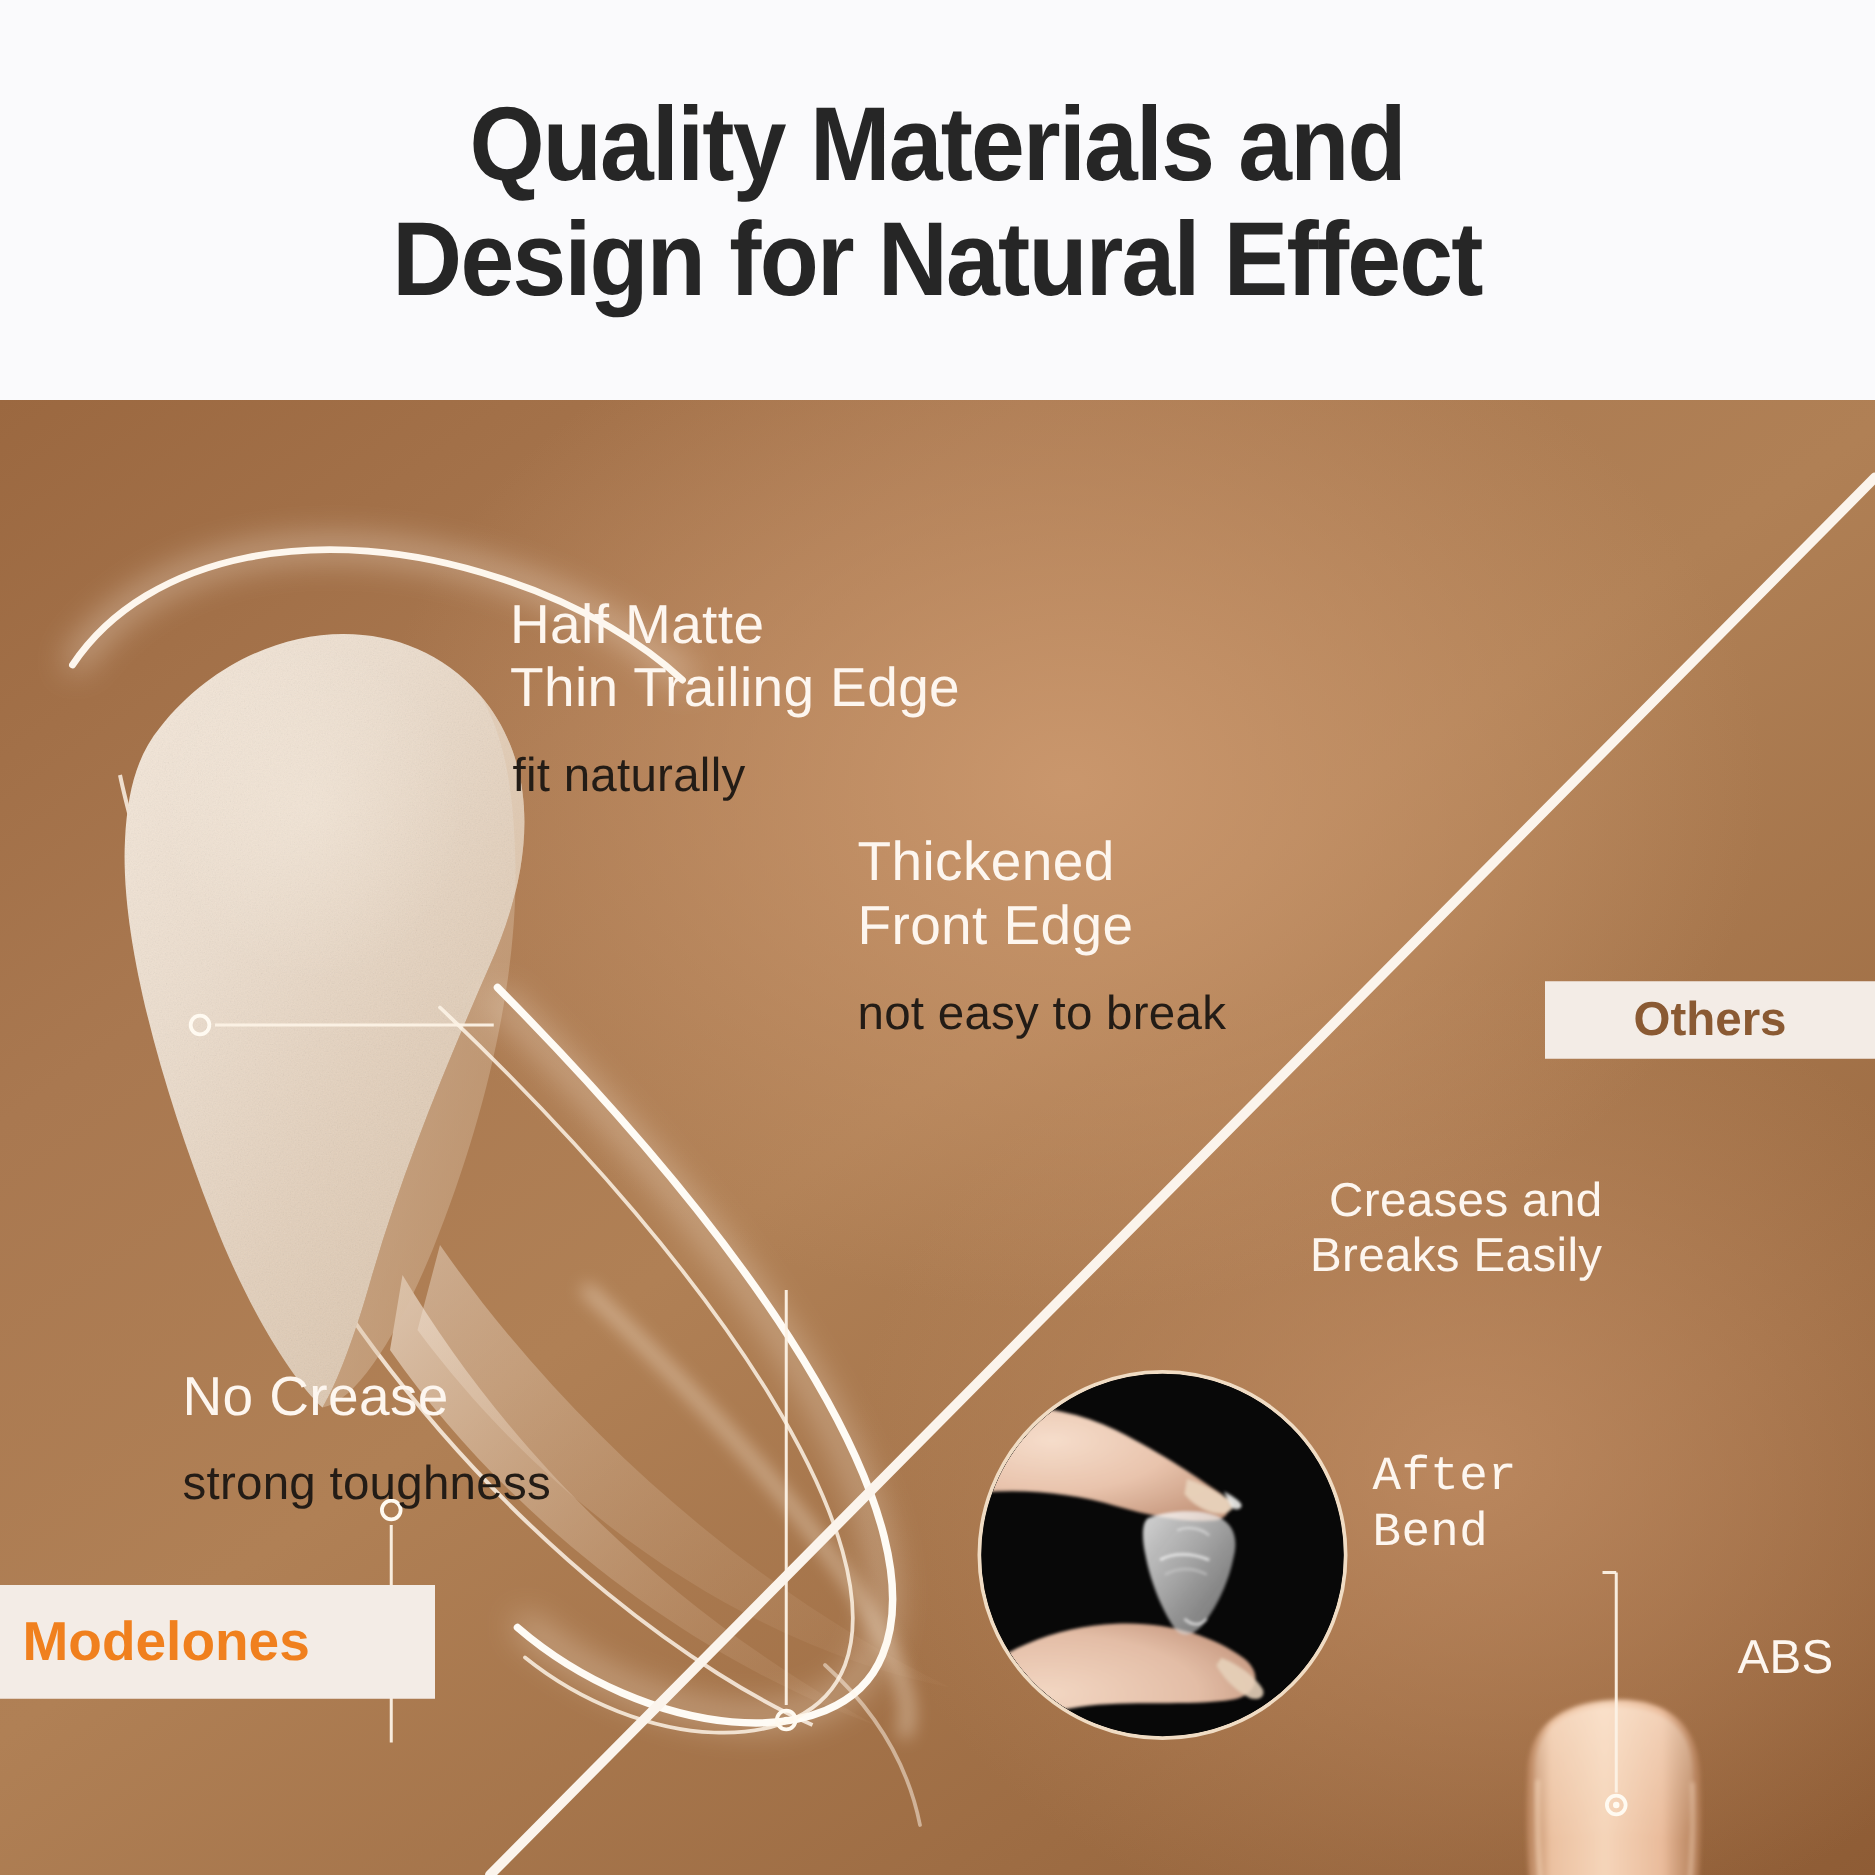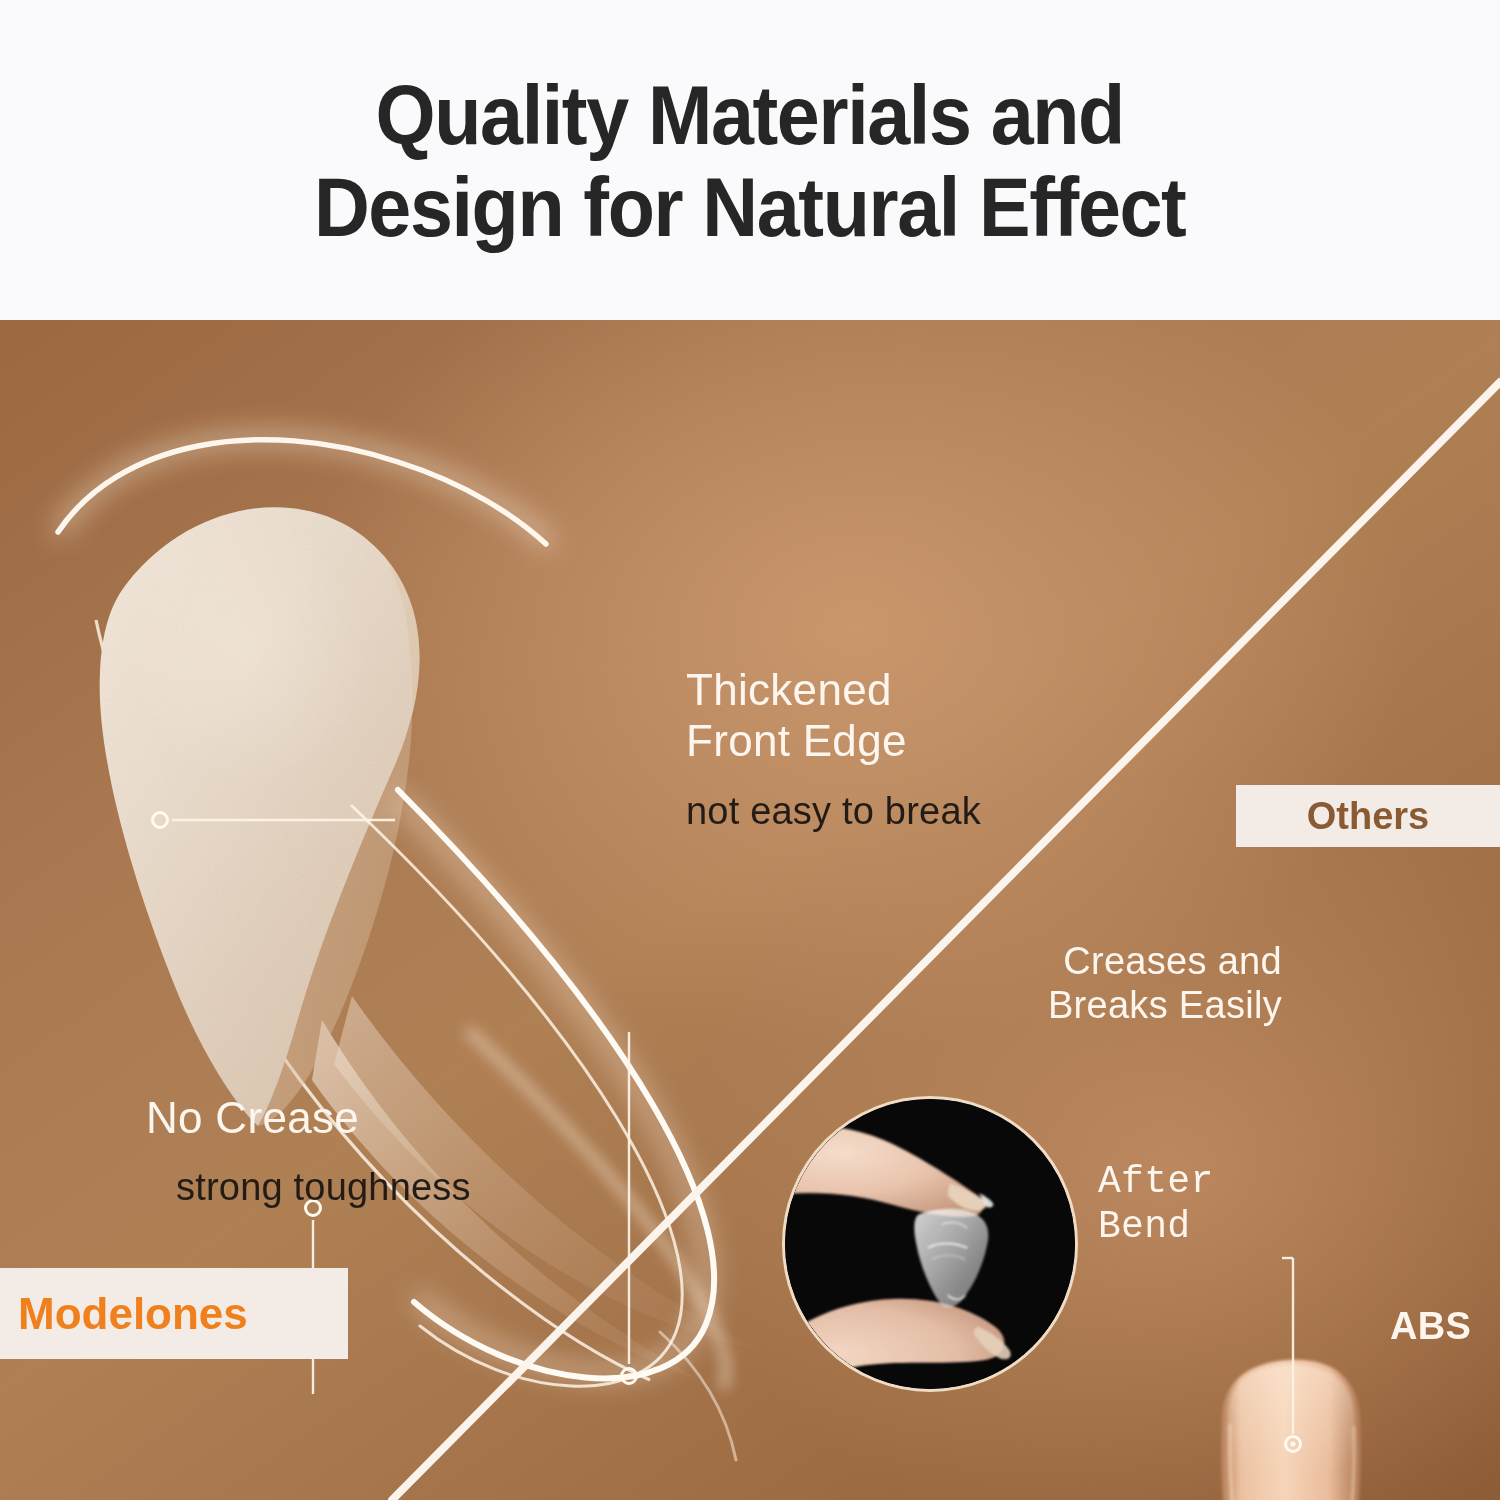--- a/index.html
+++ b/index.html
@@ -78,21 +78,20 @@
     font-weight:300;
     letter-spacing:0.3px;
     white-space:pre-line;
   }
   .c-sub {
     color:#231c16;
     font-size:38px;
     line-height:1.2;
     font-weight:400;
     letter-spacing:0.2px;
-    margin-left:30px;
   }
 
   #co-half   { left:408px; top:474px; }
   #co-half .c-sub { margin-top:22px; margin-left:2px; }
 
   #co-thick  { left:686px; top:664px; }
   #co-thick .c-sub { margin-top:22px; margin-left:0px; }
 
   #co-nocrease { left:146px; top:1092px; }
   #co-nocrease .c-sub { margin-top:22px; }
@@ -101,21 +100,21 @@
   #co-creases {
     left:1010px; top:940px; width:272px;
     text-align:right;
   }
   #co-creases .c-title { font-size:38px; line-height:1.15; }
 
   #co-afterbend { left:1098px; top:1160px; }
   #co-afterbend .c-title { font-size:38px; line-height:1.18;font-family:Liberation Mono, monospace; }
 
   #co-abs { left:1390px; top:1304px; }
-  #co-abs .c-title { font-size:38px;font-weight:bold; }
+  #co-abs .c-title { font-size:38px; }
 
   
   .photo-circle {
     position:absolute;
     left:782px; top:1096px;
     width:296px; height:296px;
     border-radius:50%;
     border:3px solid #f0dcc4;
     overflow:hidden;
     background:#070707;
@@ -370,20 +369,25 @@
 
           <path d="M166,200 C172,206 180,206 184,200" fill="none" stroke="#ffffff" stroke-width="2" opacity="0.7"></path>
         </g>
       </g>
     </svg>
   </div>
 
   <div class="badge badge-modelones">Modelones</div>
   <div class="badge badge-others">Others</div>
 
+  <div class="callout" id="co-half">
+    <div class="c-title">Half Matte
+Thin Trailing Edge</div>
+    <div class="c-sub">fit naturally</div>
+  </div>
 
   <div class="callout" id="co-thick">
     <div class="c-title">Thickened
 Front Edge</div>
     <div class="c-sub">not easy to break</div>
   </div>
 
   <div class="callout" id="co-nocrease">
     <div class="c-title">No Crease</div>
     <div class="c-sub">strong toughness</div>

